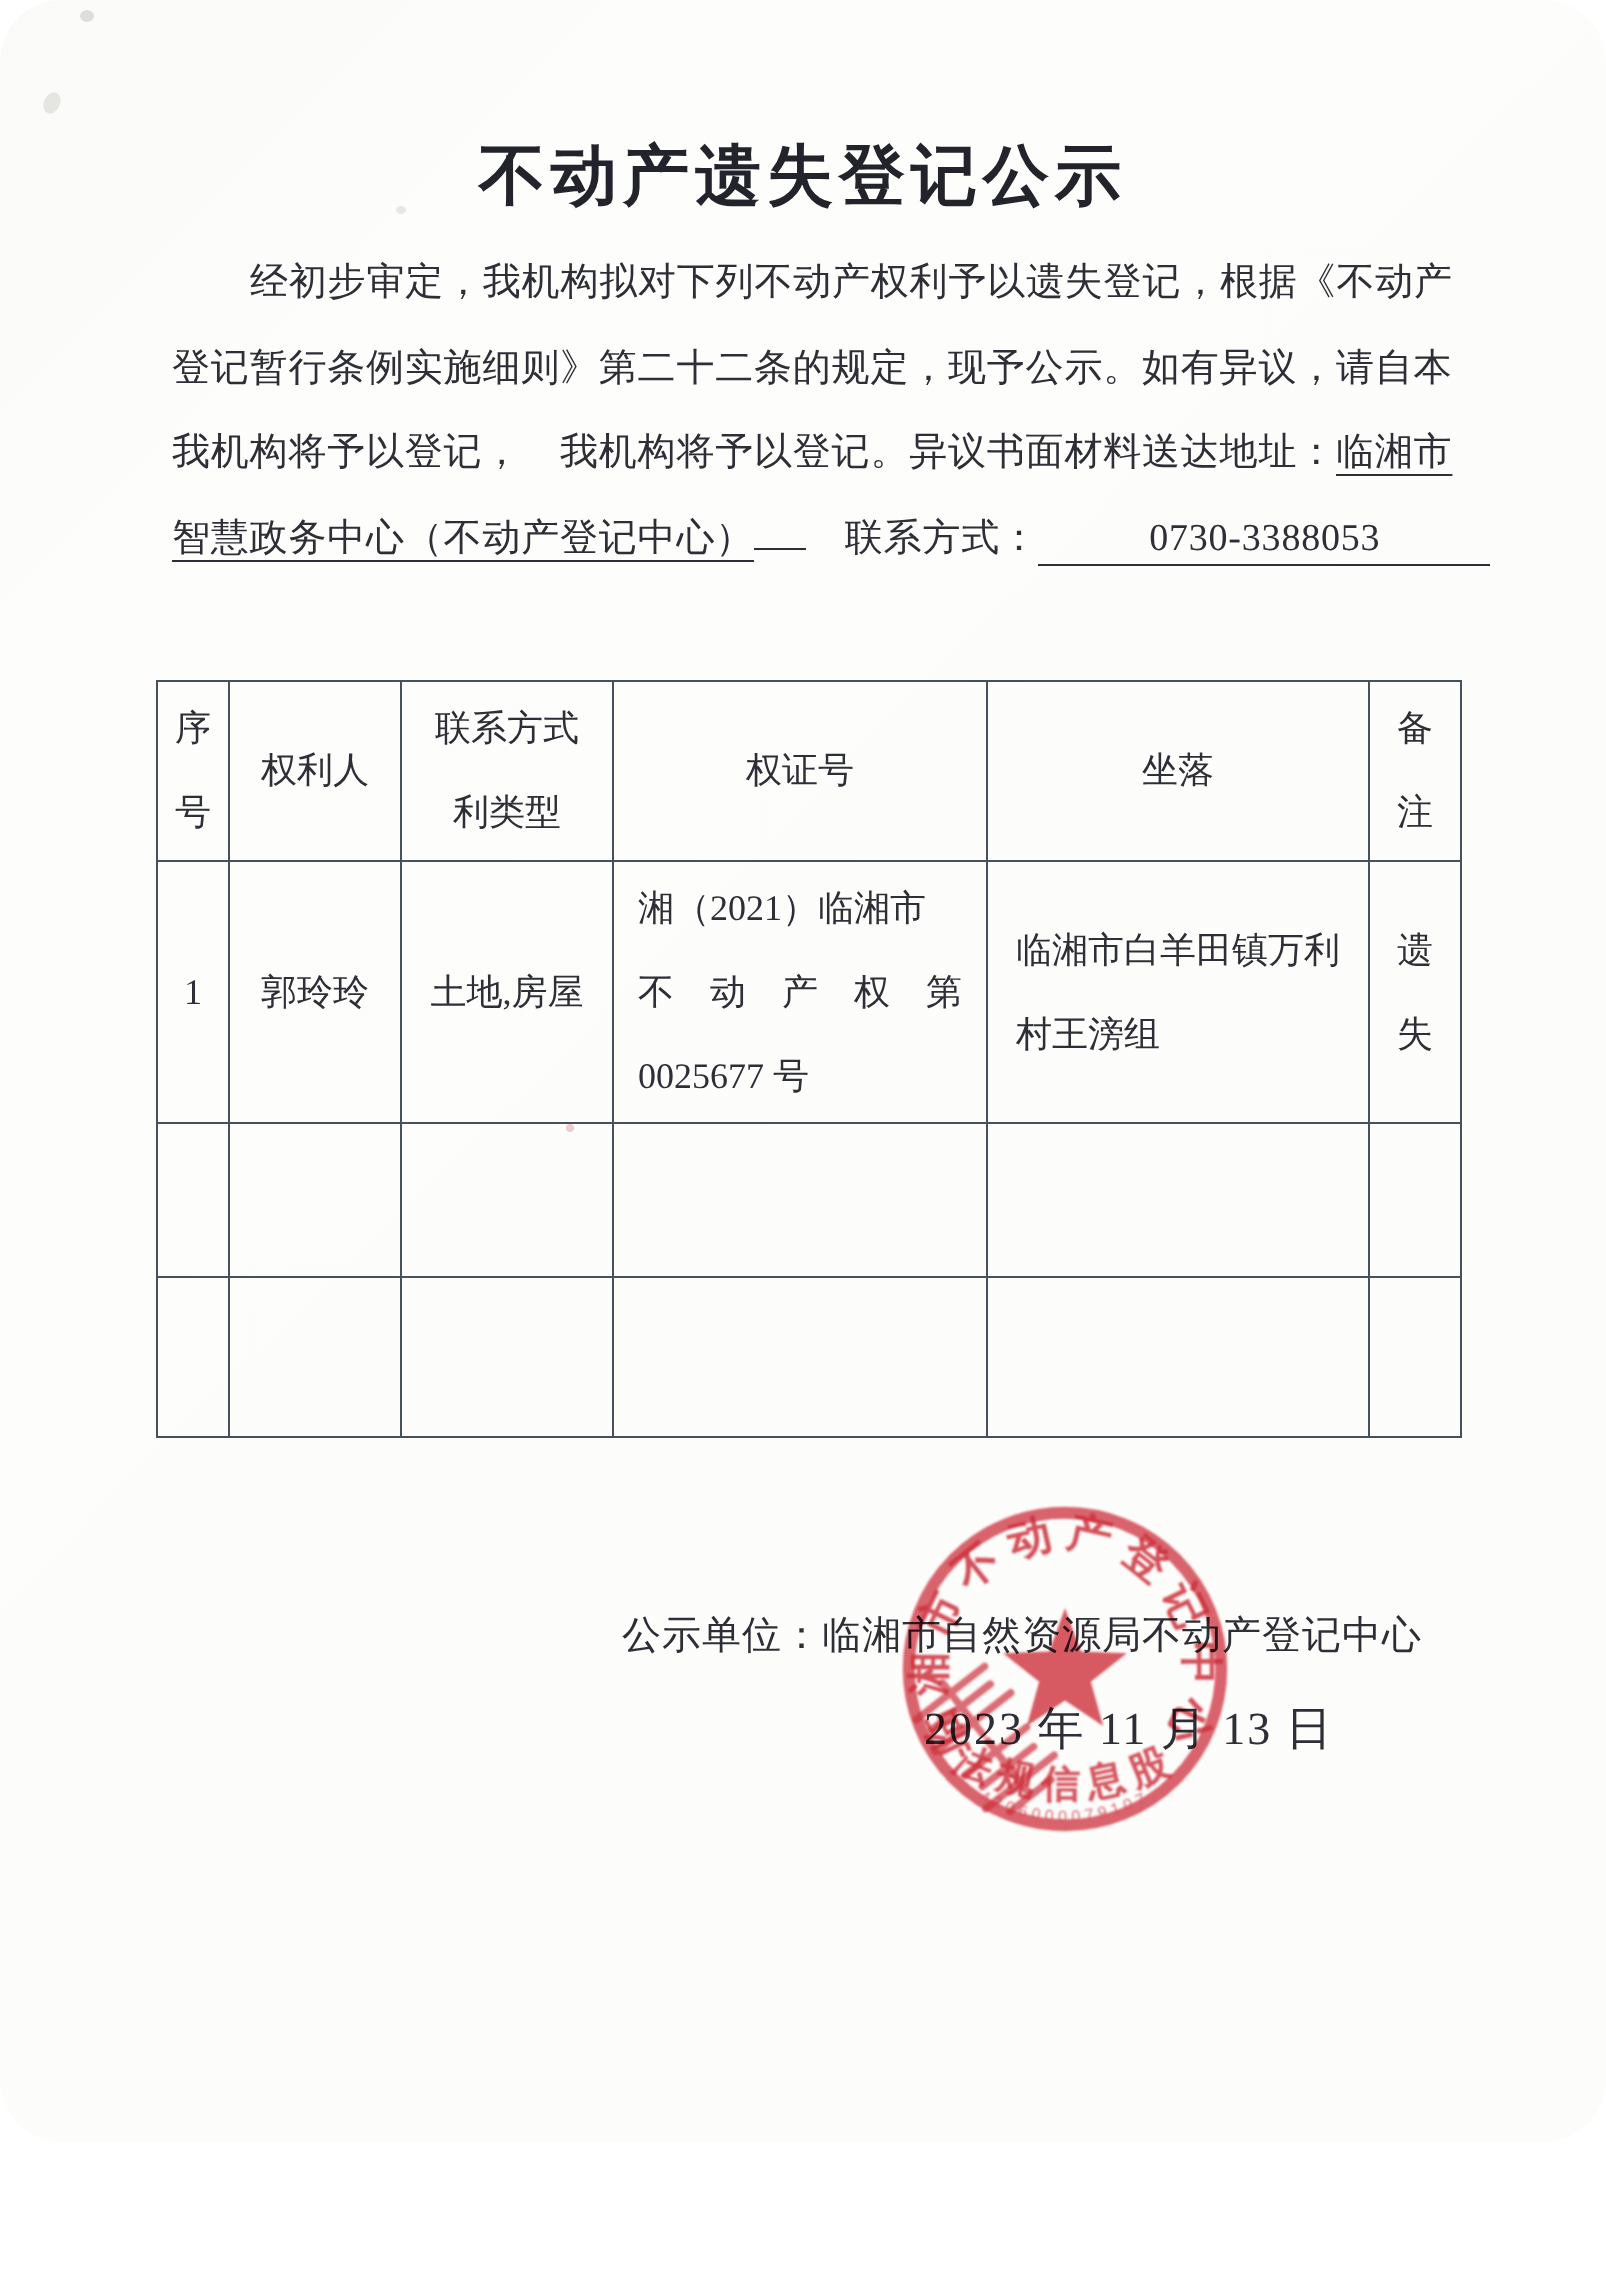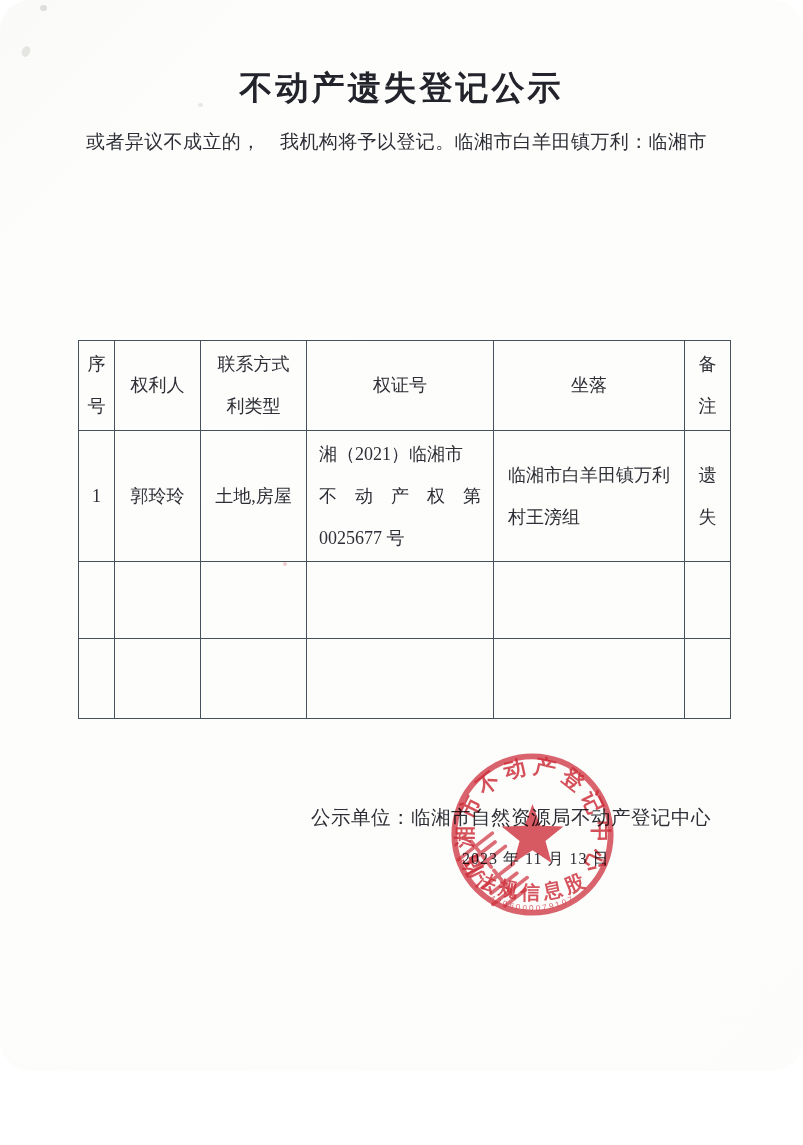--- a/index.html
+++ b/index.html
@@ -42,20 +42,21 @@
     width: 652px;
     font-size: 19px;
     line-height: 42.6px;
     letter-spacing: 0.4px;
     white-space: nowrap;
     color: #2e2f36;
   }
   .notice .line { height: 42.6px; }
   .notice .indent { text-indent: 39px; }
   .u {
+    text-decoration: underline;
     text-underline-offset: 5px;
     text-decoration-thickness: 1px;
   }
   .phone-underline {
     display: inline-block;
     width: 226px;
     text-align: center;
     border-bottom: 1.4px solid #2e2f36;
     line-height: 1.35;
     vertical-align: baseline;
@@ -88,21 +89,21 @@
   .footer-publisher {
     position: absolute;
     left: 311px; top: 804px;
     font-size: 19.5px;
     letter-spacing: .5px;
     color: #2e2f36;
   }
   .footer-date {
     position: absolute;
     left: 462px; top: 849px;
-    font-size: 16px;
+    font-size: 23px;
     letter-spacing: 1px;
     color: #2e2f36;
   }
 
   .seal {
     position: absolute;
     left: 424px; top: 726px;
     width: 217px; height: 217px;
     mix-blend-mode: multiply;
     pointer-events: none;
@@ -114,21 +115,24 @@
 <div class="page">
 
   <div class="speck s1"></div>
   <div class="speck s2"></div>
   <div class="speck s3"></div>
   <div class="speck s4"></div>
 
   <div class="doc-title">不动产遗失登记公示</div>
 
   <div class="notice">
-    <div class="line"><span>或者异议不成立的，　我机构将予以登记。临湘市白羊田镇万利：</span><span class="u">临湘市</span></div>
+    <div class="line indent">经初步审定，我机构拟对下列不动产权利予以遗失登记，根据《不动产</div>
+    <div class="line">登记暂行条例实施细则》第二十二条的规定，现予公示。如有异议，请自本</div>
+    <div class="line"><span>我机构将予以登记，　我机构将予以登记。异议书面材料送达地址：</span><span class="u">临湘市</span></div>
+    <div class="line"><span class="u">智慧政务中心（不动产登记中心）</span><span class="tail-space"></span><span>　</span><span>联系方式：</span><span class="phone-underline">0730-3388053</span></div>
   </div>
 
   <table class="notice-table">
     <colgroup>
       <col style="width:36px">
         <col style="width:86px">
         <col style="width:106px">
       <col style="width:187px">
         <col style="width:191px">
         <col style="width:46px">

